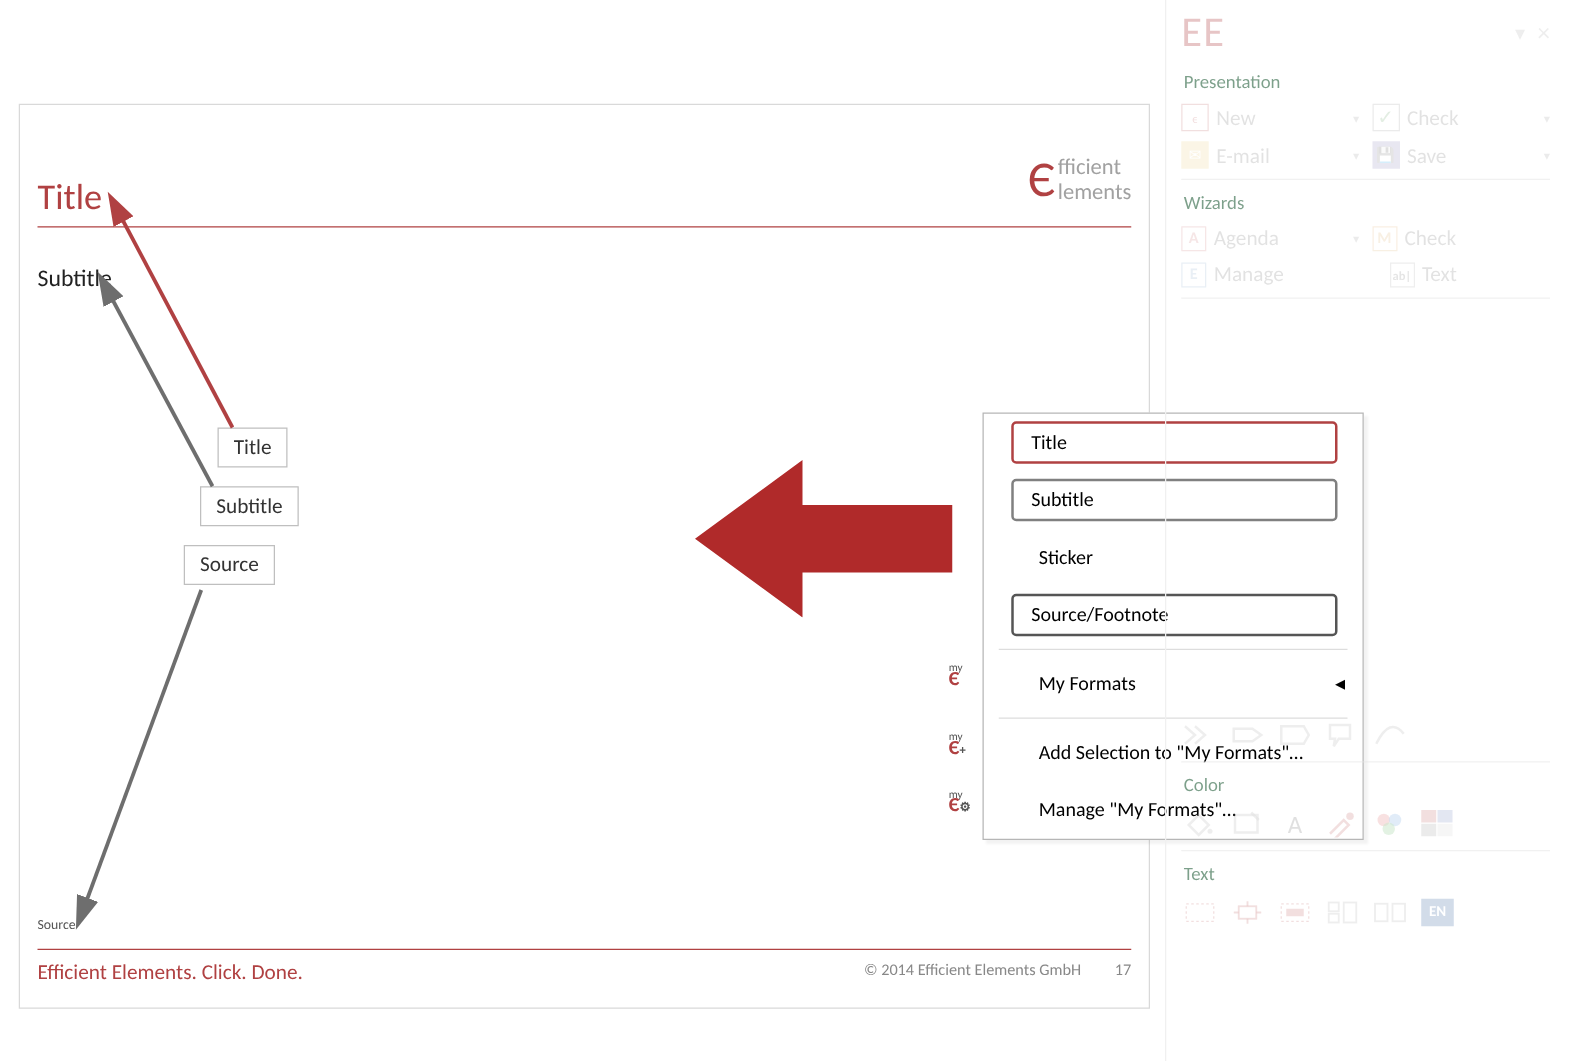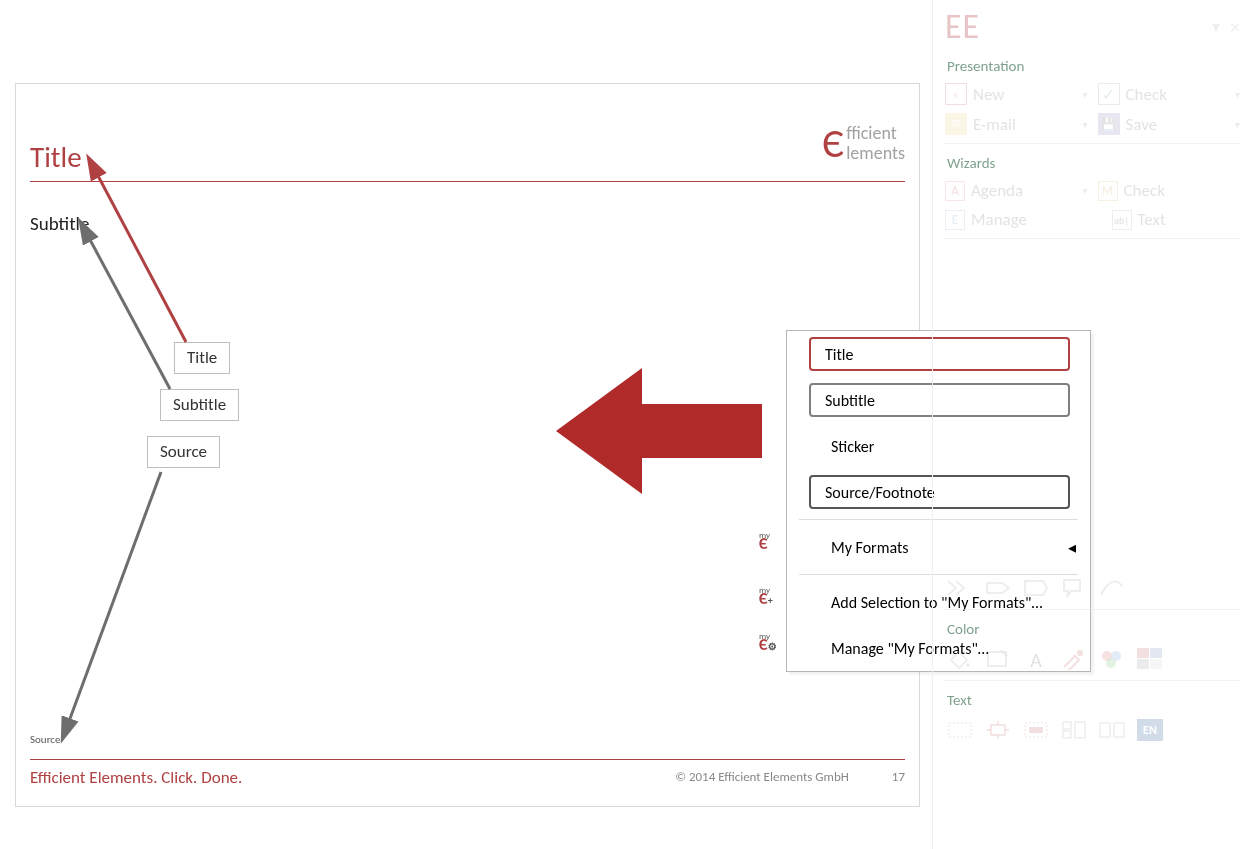--- a/index.html
+++ b/index.html
@@ -51,21 +51,21 @@
     left: 14px; bottom: 18px;
     color: #b04142;
     font-size: 17px;
   }
   .slide-footer-right {
     position: absolute;
     right: 14px; bottom: 22px;
     color: #888;
     font-size: 13px;
   }
-  .slide-footer-right span { margin-left: 40px; }
+  .slide-footer-right span { margin-left: 24px; }
   .box-label {
     position: absolute;
     border: 1px solid #bfbfbf;
     background: #fff;
     font-size: 17px;
     color: #333;
     padding: 4px 12px;
     line-height: 1.3;
   }
   

